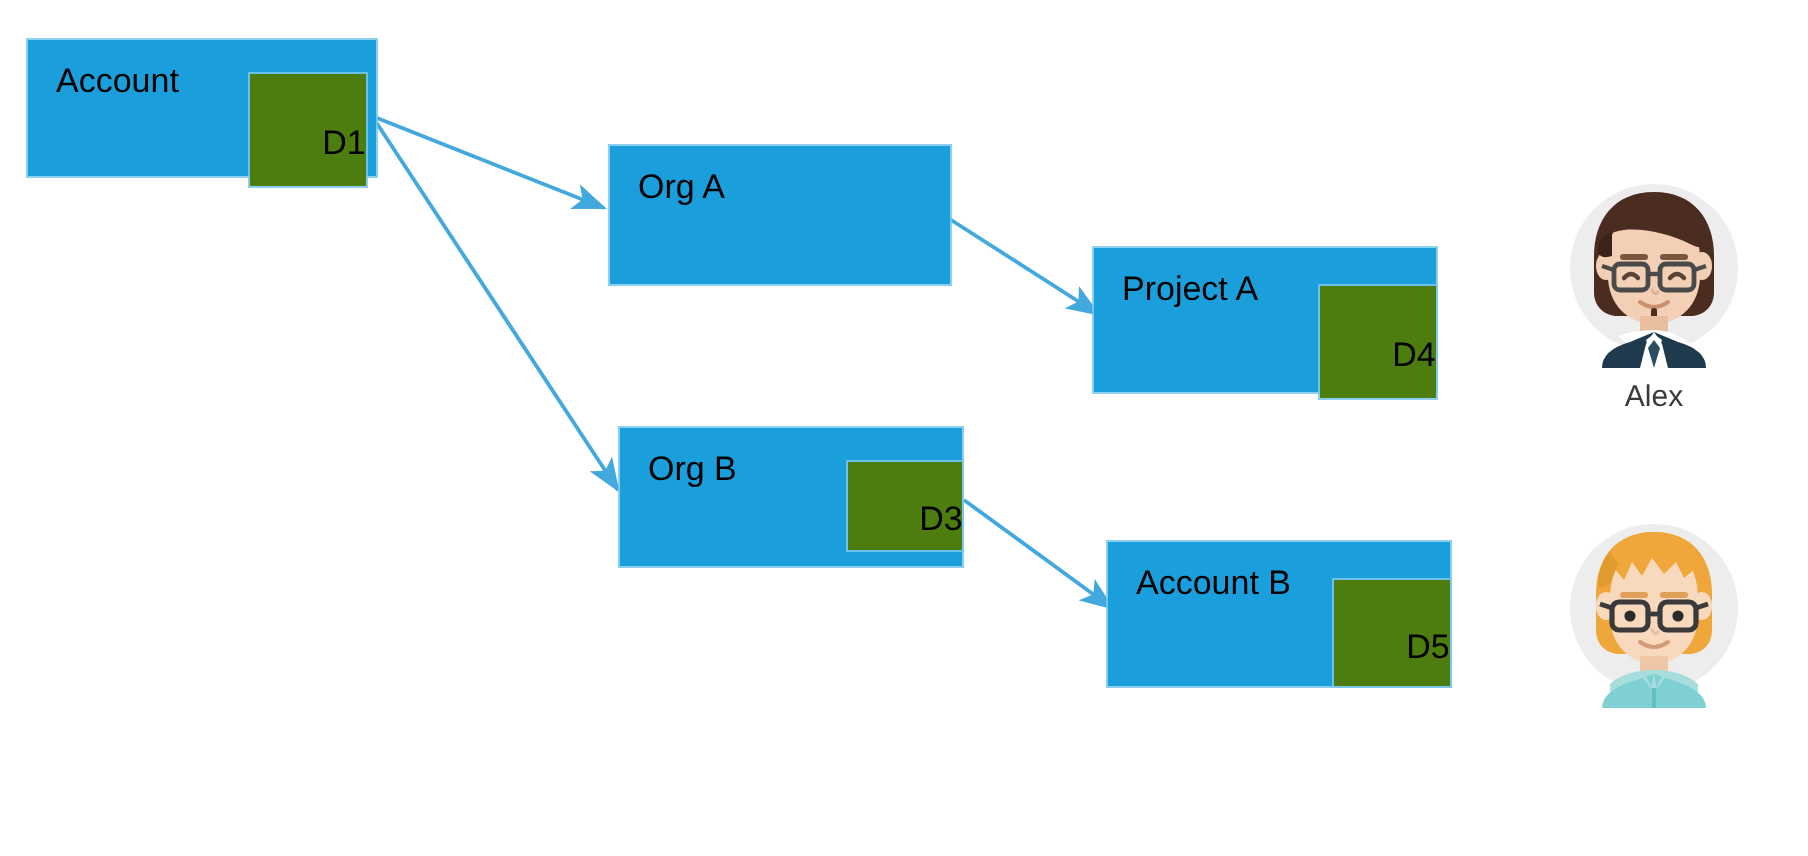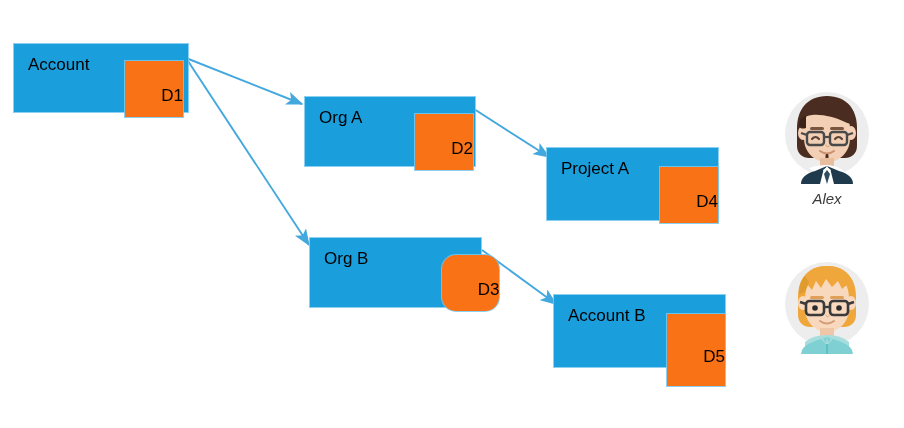--- a/index.html
+++ b/index.html
@@ -22,63 +22,61 @@
     left: 0;
     top: 0;
     width: 904px;
     height: 428px;
     pointer-events: none;
   }
 
   
   .node {
     position: absolute;
-    margin-top: 24px;
   }
   .node-box {
     position: absolute;
     left: 0;
     top: 0;
     background: #1B9FDC;
     box-shadow: 0 0 0 1px rgba(120,200,238,0.85);
     box-sizing: border-box;
   }
   .node-label {
     position: absolute;
     left: 14px;
     top: 11px;
     color: #000000;
     font-size: 17px;
     line-height: 20px;
     white-space: nowrap;
   }
   .node-badge {
     position: absolute;
-    background: #f97316;
+    background: #4d7c0f;
     box-shadow: 0 0 0 1px rgba(120,200,238,0.85);
     box-sizing: border-box;
     display: flex;
     align-items: center;
     justify-content: center;
     padding-left: 36px;
   }
   .node-badge span {
     color: #000000;
     font-size: 17px;
     line-height: 20px;
     position: relative;
     top: 7px;
   }
 
   
   .person {
     position: absolute;
     width: 120px;
     text-align: center;
-    font-style: italic;
   }
   .person-avatar {
     width: 96px;
     height: 96px;
     margin: 0 auto;
     display: block;
   }
   .person-name {
     margin-top: 6px;
     font-size: 15px;
@@ -112,45 +110,42 @@
     <div class="node-box" style="width:174px; height:68px;"></div>
     <div class="node-label">Account</div>
     <div class="node-badge" style="left:111px; top:17px; width:58px; height:56px;">
       <span>D1</span>
     </div>
   </div>
 
   <div class="node" style="left:305px; top:73px; width:142px; height:73px;">
     <div class="node-box" style="width:170px; height:69px;"></div>
     <div class="node-label">Org A</div>
-    <div class="node-badge" style="left:110px; top:17px; width:58px; height:56px;">
-      <span>D2</span>
-    </div>
   </div>
 
   <div class="node" style="left:547px; top:124px; width:153px; height:75px;">
     <div class="node-box" style="width:171px; height:72px;"></div>
     <div class="node-label">Project A</div>
     <div class="node-badge" style="left:113px; top:19px; width:58px; height:56px;">
       <span>D4</span>
     </div>
   </div>
 
   <div class="node" style="left:310px; top:214px; width:171px; height:73px;text-align:center;">
     <div class="node-box" style="width:171px; height:69px;"></div>
     <div class="node-label">Org B</div>
-    <div class="node-badge" style="left:132px; top:17px; width:57px; height:56px;border-radius:14px;">
+    <div class="node-badge" style="left:114px; top:17px; width:57px; height:44px;">
       <span>D3</span>
     </div>
   </div>
 
   <div class="node" style="left:554px; top:271px; width:171px; height:75px;">
     <div class="node-box" style="width:171px; height:72px;"></div>
     <div class="node-label">Account B</div>
-    <div class="node-badge" style="left:113px; top:19px; width:58px; height:72px;">
+    <div class="node-badge" style="left:113px; top:19px; width:58px; height:53px;">
       <span>D5</span>
     </div>
   </div>
 
   <div class="person" style="left:767px; top:88px;">
     <svg class="person-avatar" viewBox="0 0 96 96">
 
       <circle cx="48" cy="46" r="42" fill="#EDEDED"></circle>
 
       <path d="M48 8 C28 8 18 22 18 40 L18 58 C18 66 24 70 30 70 L66 70 C72 70 78 66 78 58 L78 40 C78 22 68 8 48 8 Z" fill="#4A2C20"></path>

